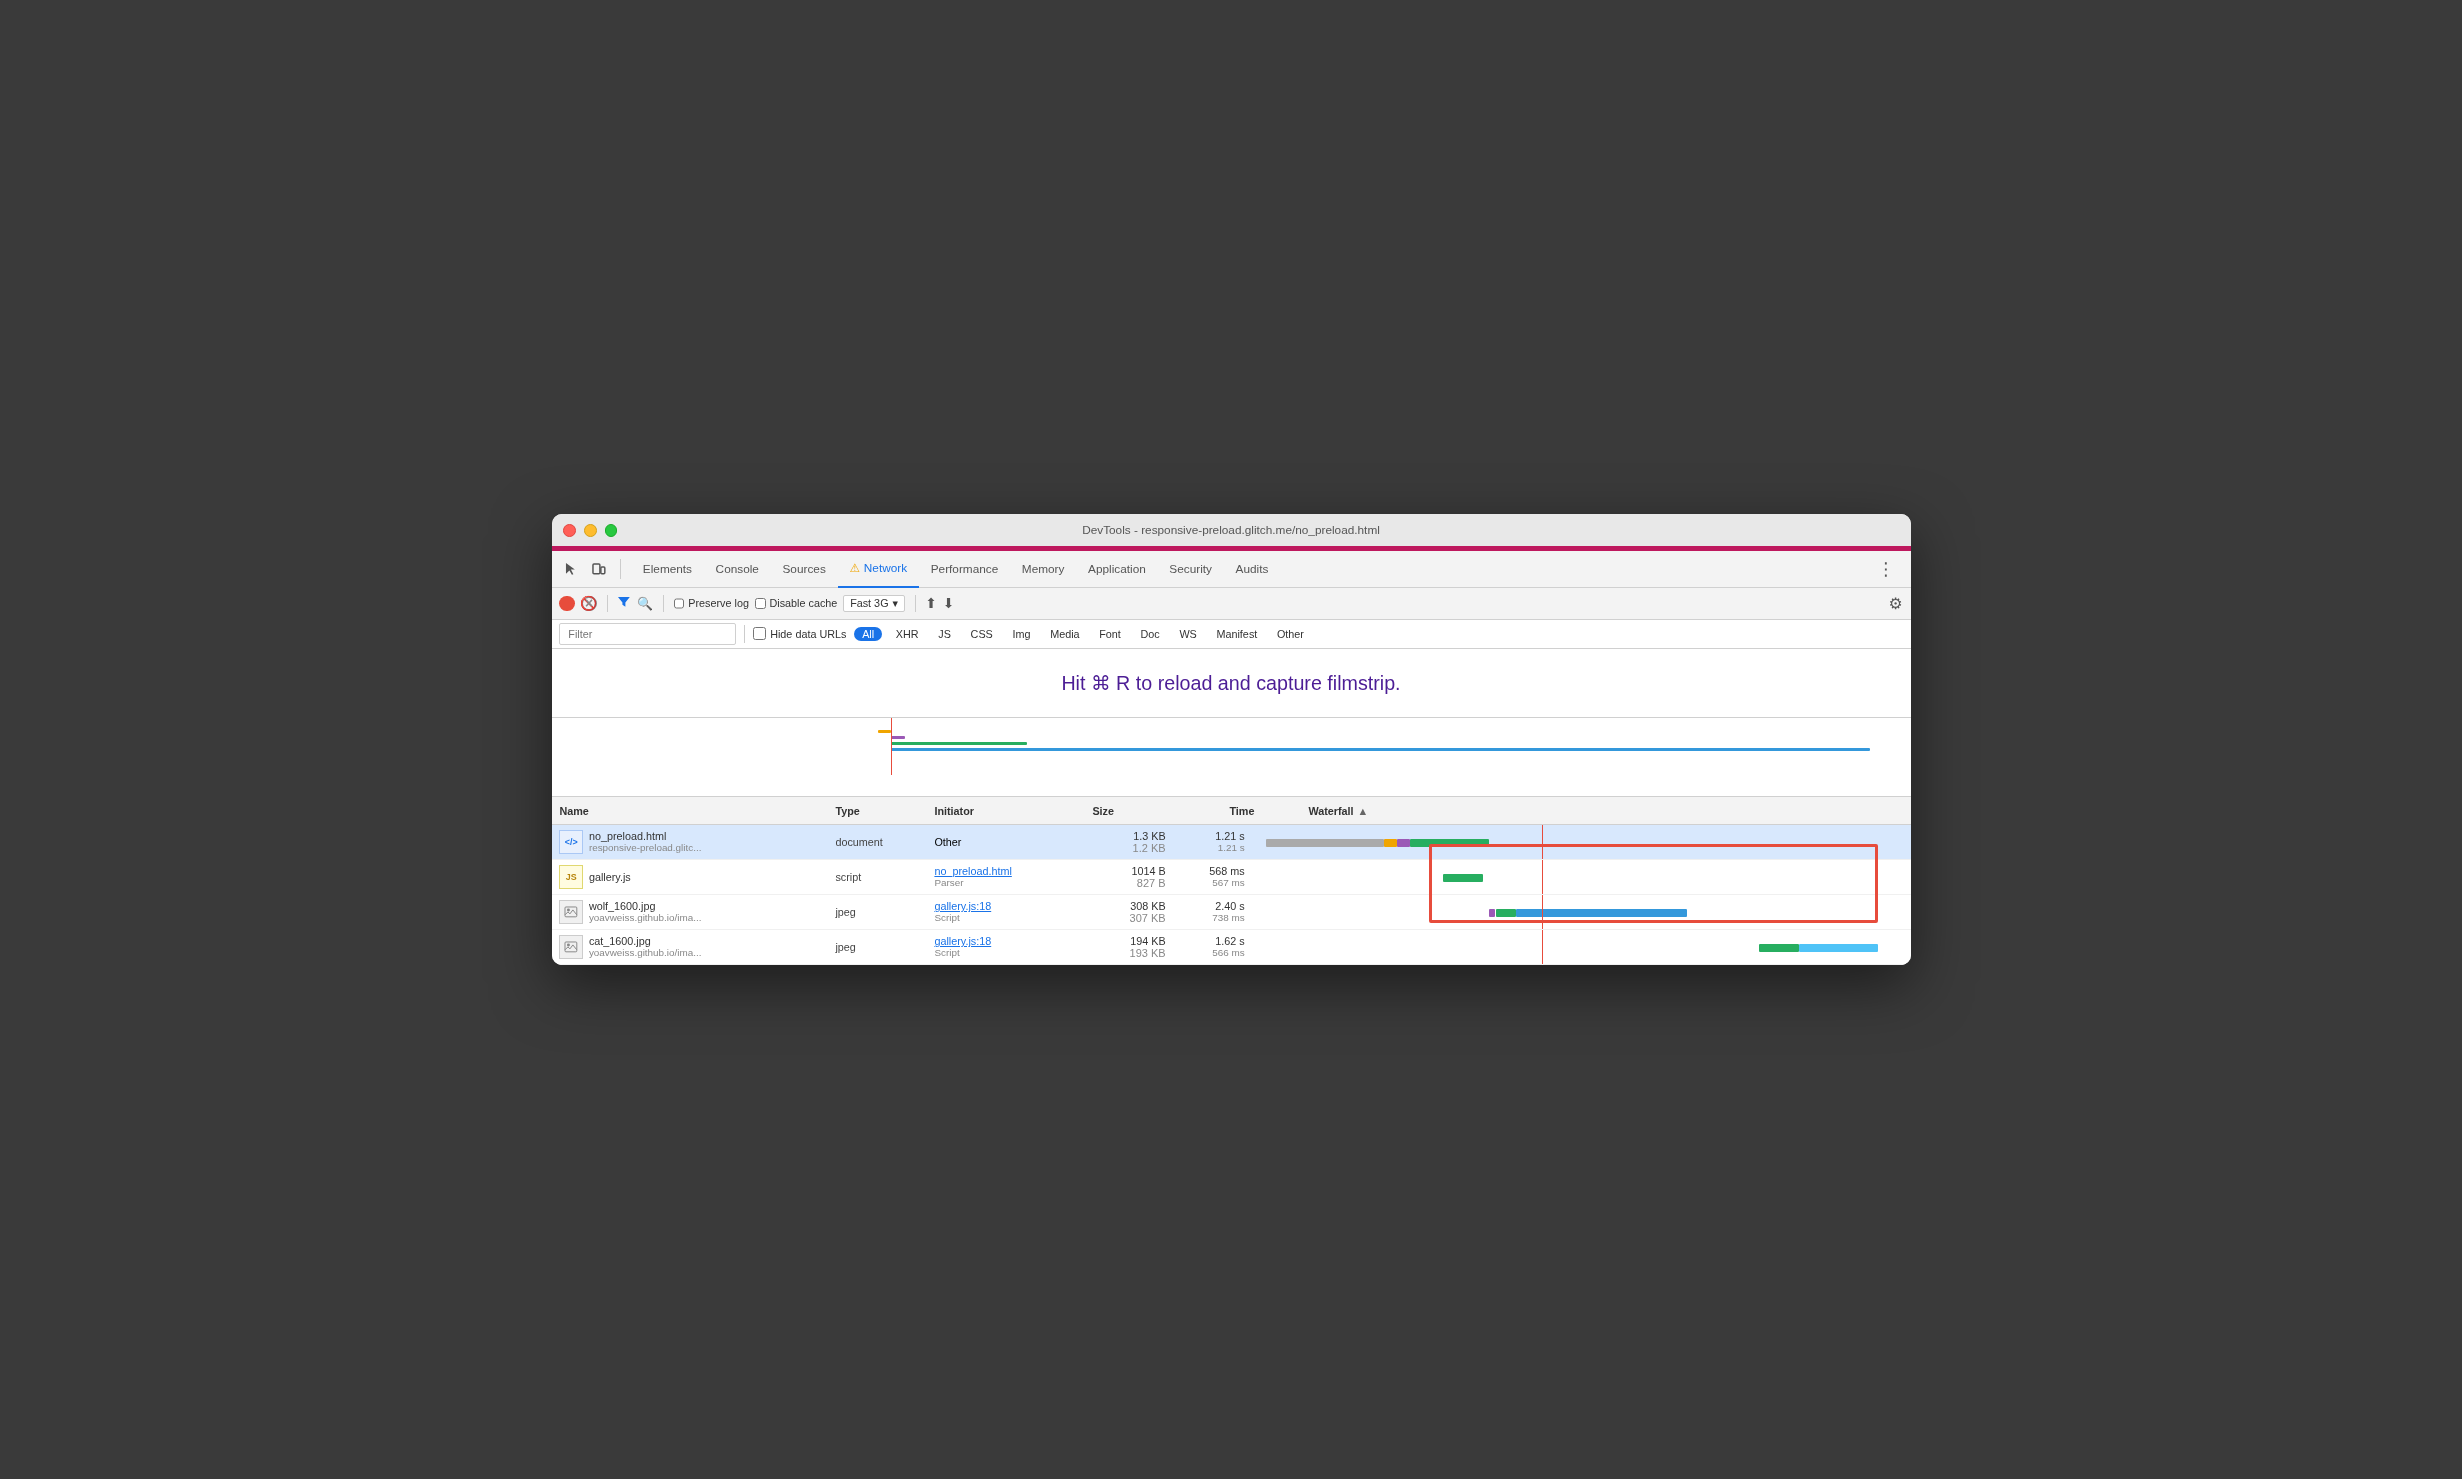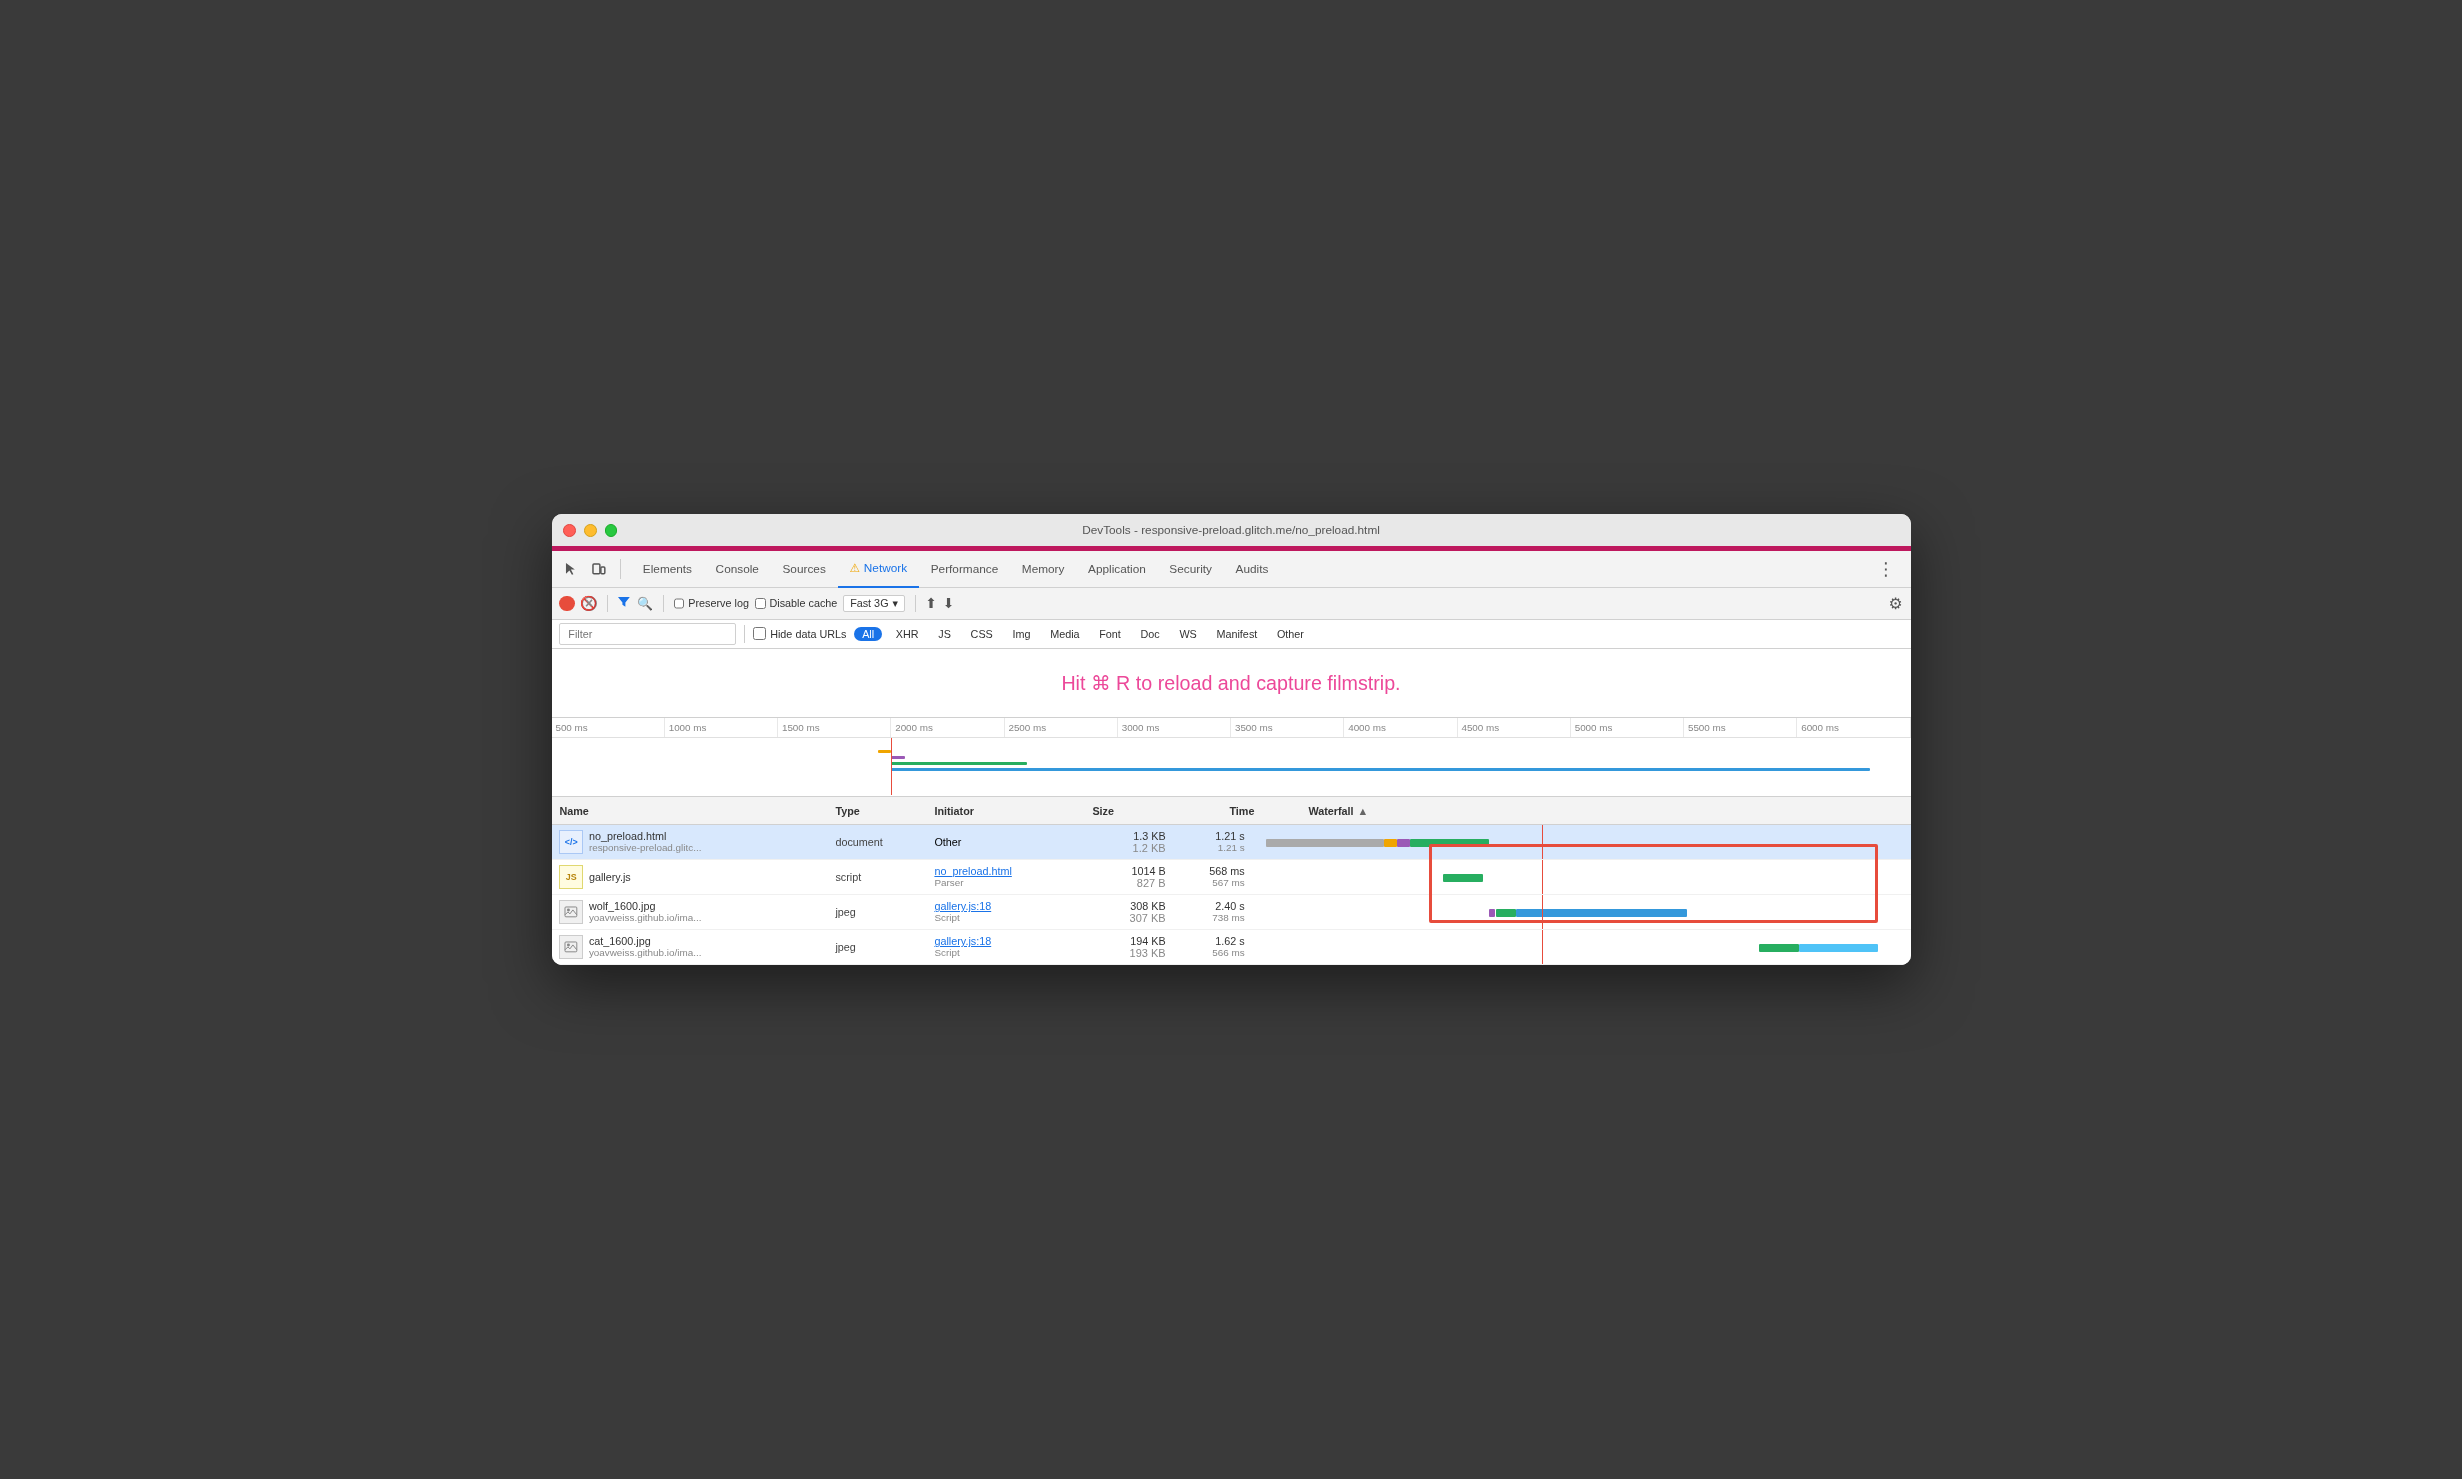--- a/index.html
+++ b/index.html
@@ -241,21 +241,21 @@
     .filmstrip-area {
       background: #fff;
       height: 69px;
       display: flex;
       align-items: center;
       justify-content: center;
       border-bottom: 1px solid #d0d0d0;
     }
     .filmstrip-hint {
       font-size: 19.7px;
-      color: #ec4899;
+      color: #4c1d95;
     }
     
     .timeline-area {
       background: #fff;
       border-bottom: 1px solid #d0d0d0;
       position: relative;
       height: 79px;
       overflow: hidden;
     }
     .timeline-ruler {
@@ -481,34 +481,20 @@
       <button class="filter-type-btn">WS</button>
       <button class="filter-type-btn">Manifest</button>
       <button class="filter-type-btn">Other</button>
     </div>
 
     <div class="filmstrip-area">
       <span class="filmstrip-hint">Hit ⌘ R to reload and capture filmstrip.</span>
     </div>
 
     <div class="timeline-area">
-      <div class="timeline-ruler">
-        <div class="timeline-tick">500 ms</div>
-        <div class="timeline-tick">1000 ms</div>
-        <div class="timeline-tick">1500 ms</div>
-        <div class="timeline-tick">2000 ms</div>
-        <div class="timeline-tick">2500 ms</div>
-        <div class="timeline-tick">3000 ms</div>
-        <div class="timeline-tick">3500 ms</div>
-        <div class="timeline-tick">4000 ms</div>
-        <div class="timeline-tick">4500 ms</div>
-        <div class="timeline-tick">5000 ms</div>
-        <div class="timeline-tick">5500 ms</div>
-        <div class="timeline-tick">6000 ms</div>
-      </div>
       <div class="timeline-bars" style="position:relative; width:100%;">
 
         <div class="tbar" style="background:#f0a500; left:24%; top:11.8px; width:1%;"></div>
 
         <div class="tbar" style="background:#9b59b6; left:25%; top:17.7px; width:1%;"></div>
 
         <div class="tbar" style="background:#27ae60; left:25%; top:23.6px; width:10%; height:3px;"></div>
 
         <div class="tbar" style="background:#3498db; left:25%; top:29.6px; width:72%; height:3px;"></div>
 

